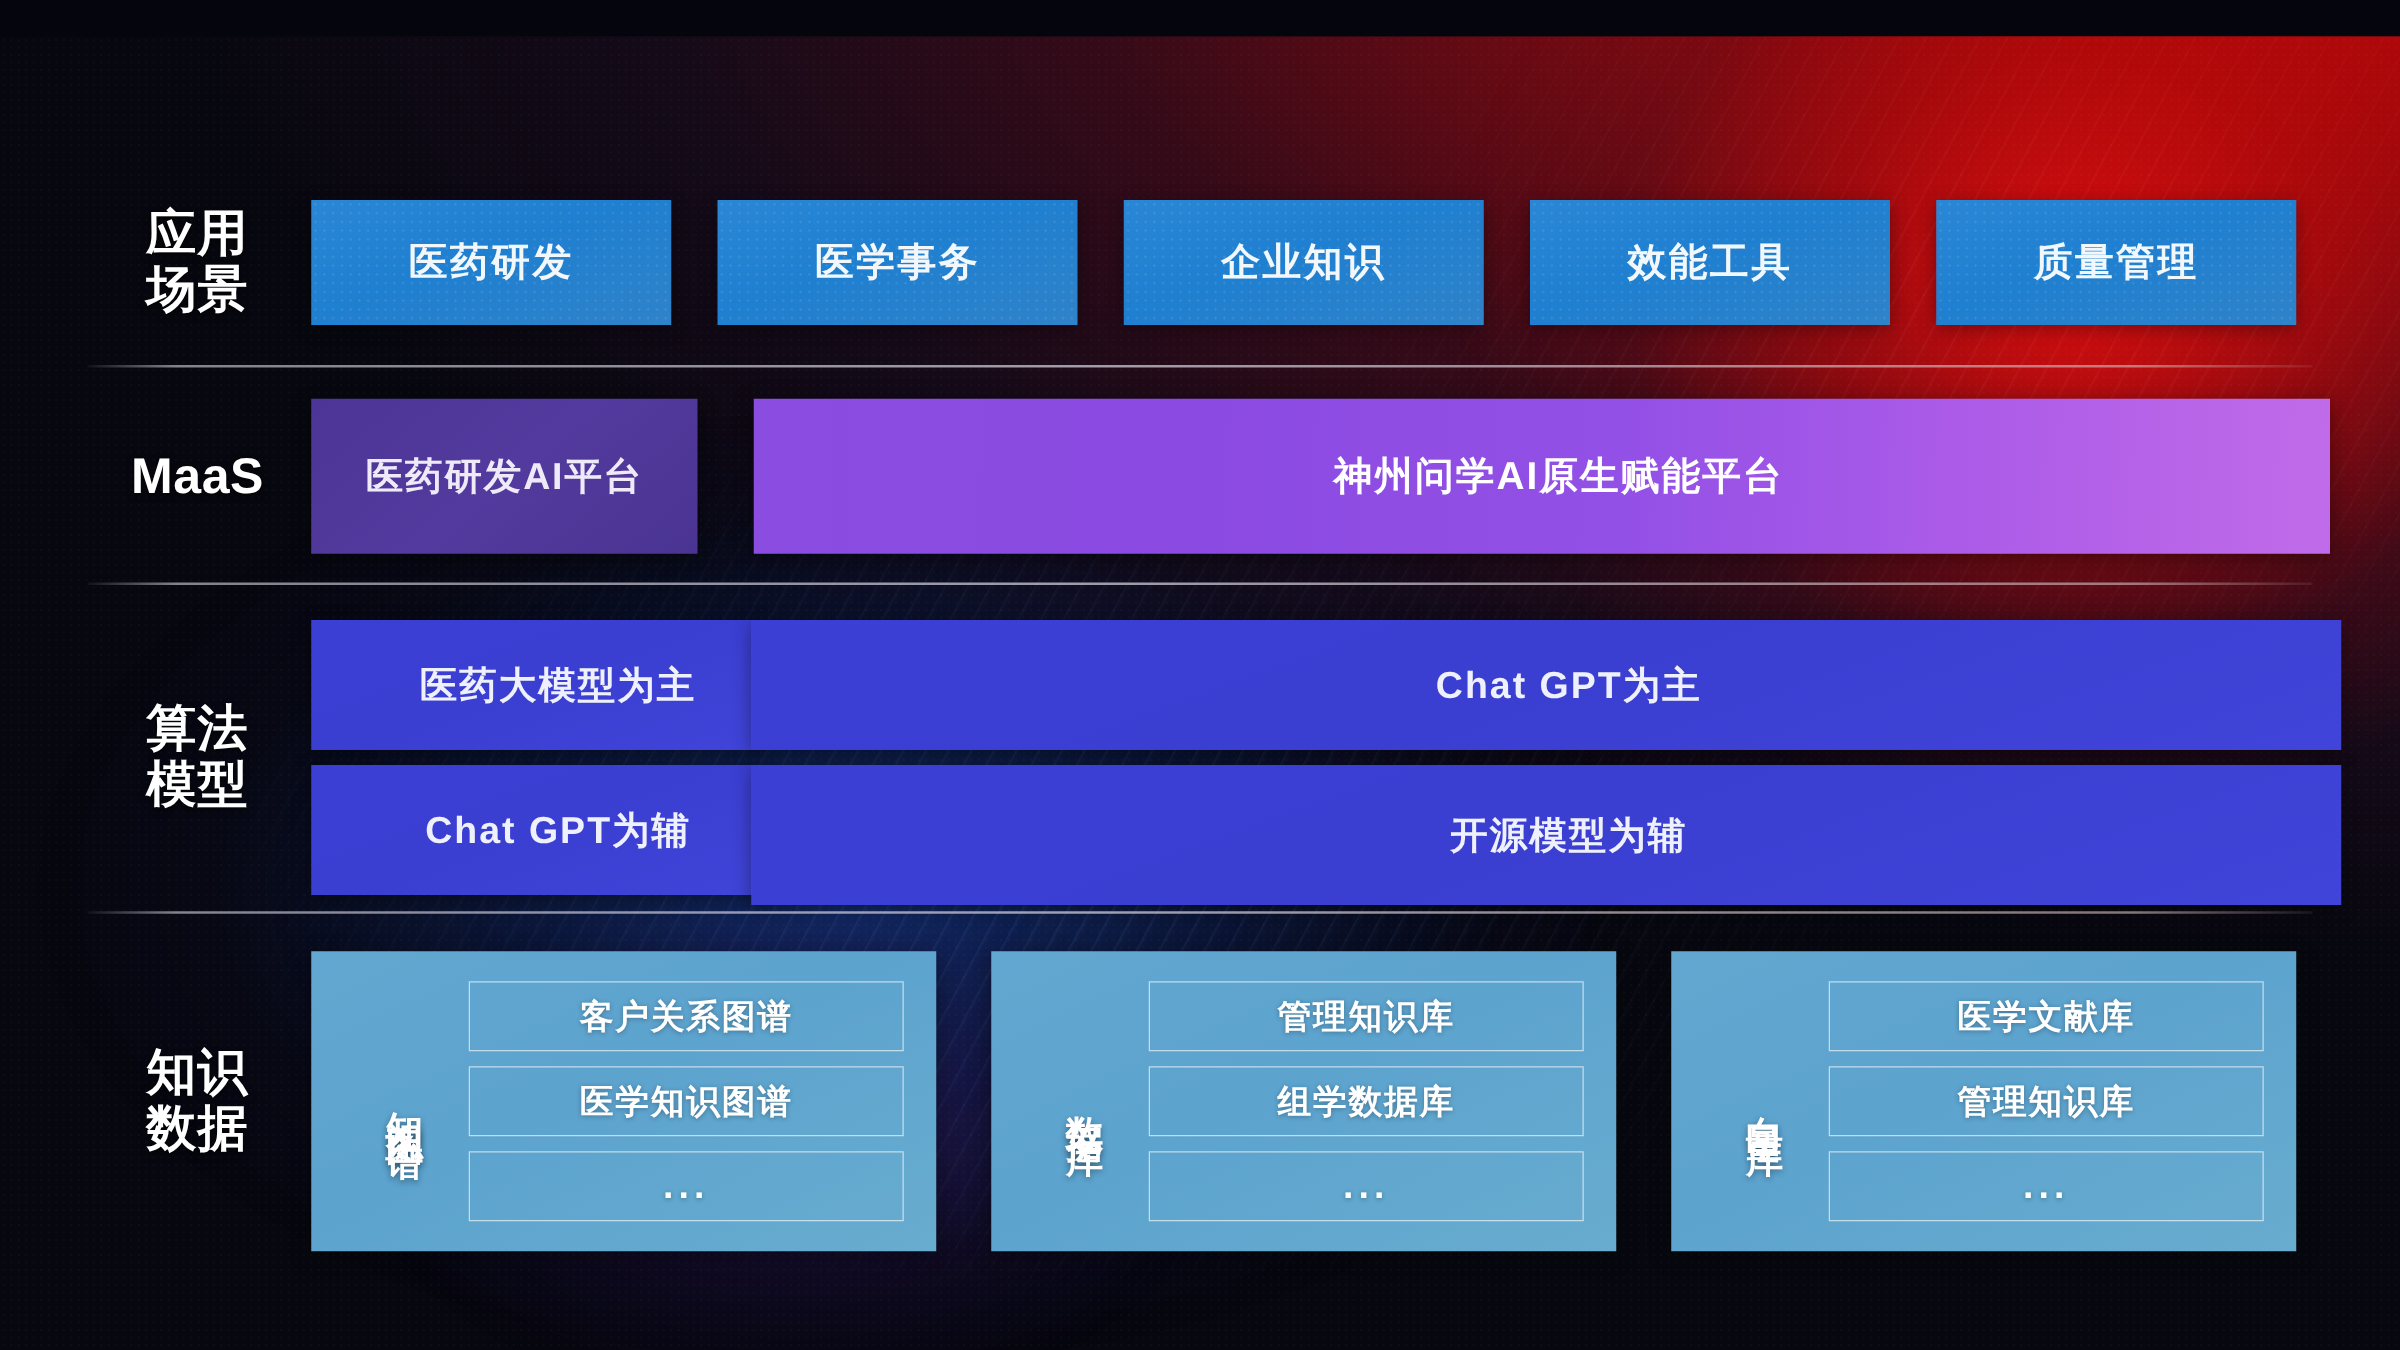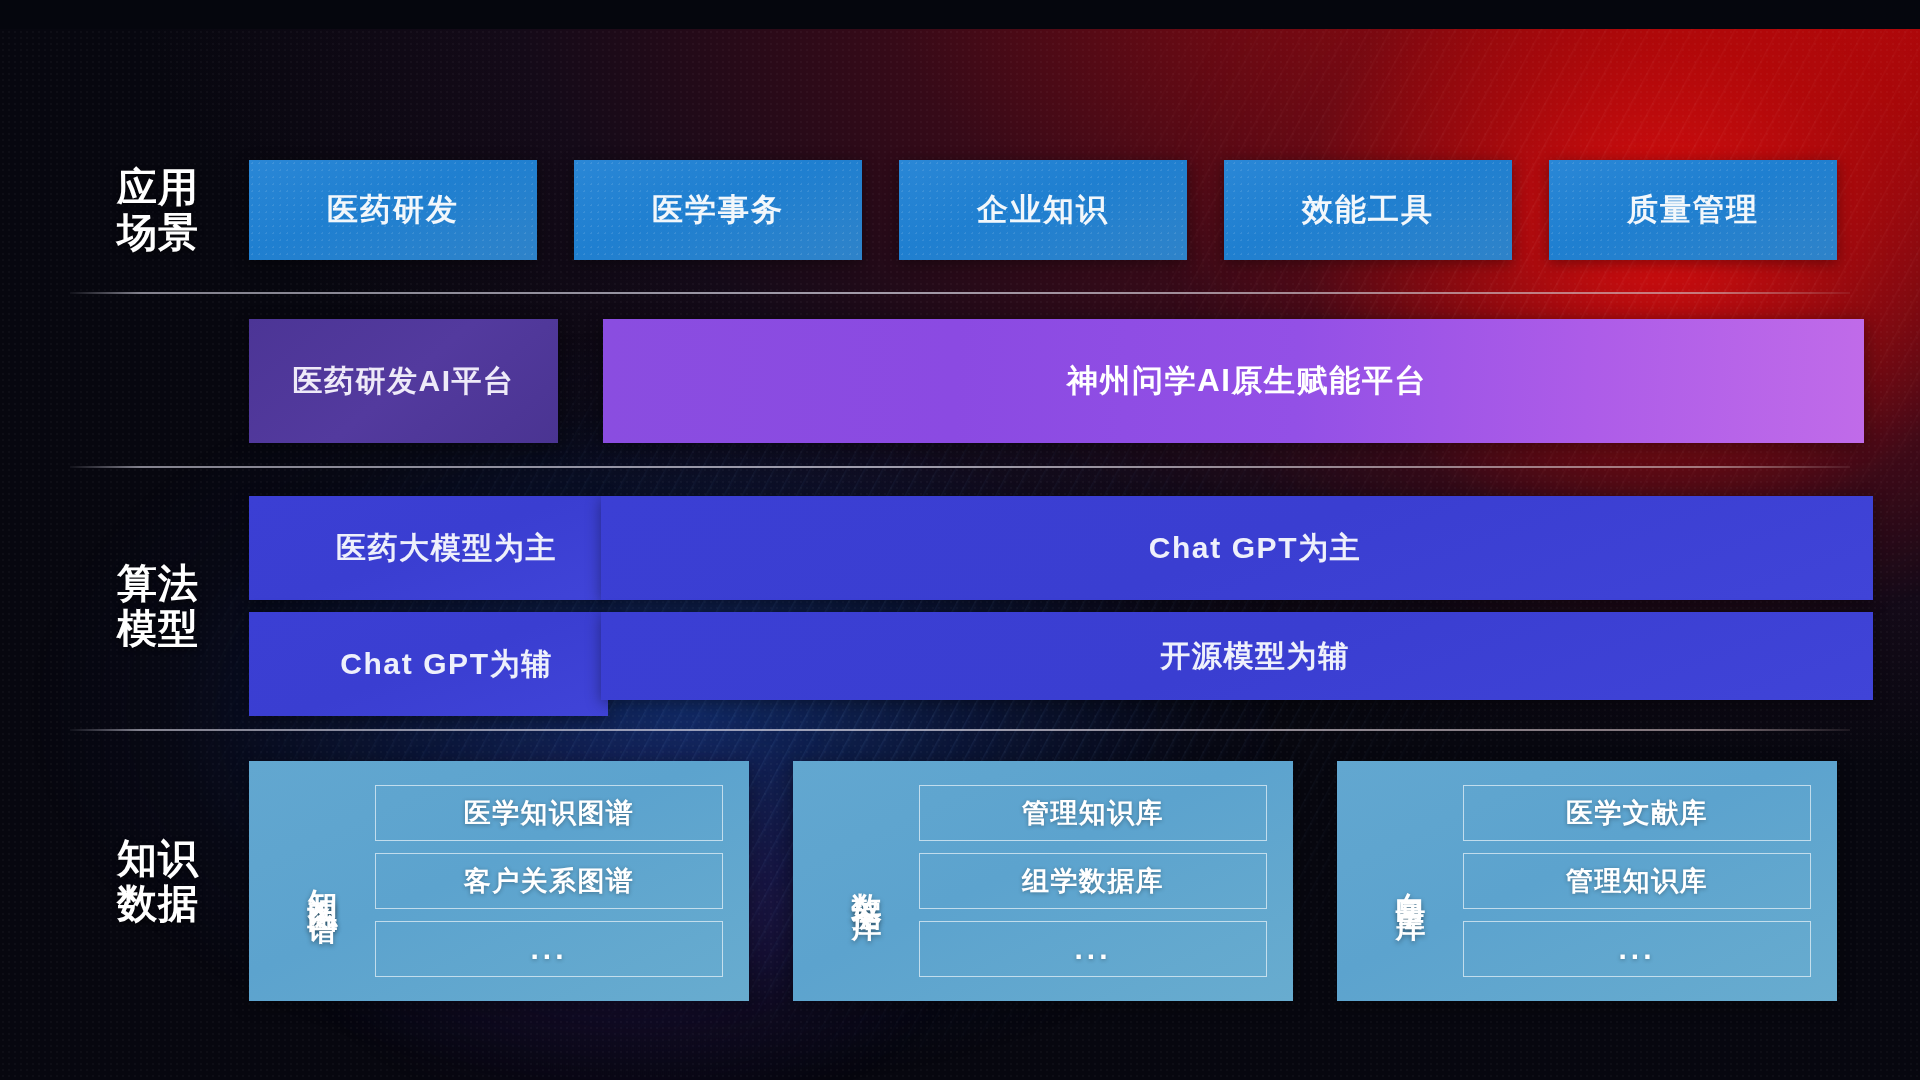--- a/index.html
+++ b/index.html
@@ -152,21 +152,21 @@
     position: absolute;
     background: linear-gradient(160deg, #3b3fd4 0%, #3a3ed1 50%, #4044d8 100%);
     display: flex; align-items: center; justify-content: center;
     color: #eef0fb; font-size: 30px; font-weight: bold; letter-spacing: 1.6px;
     box-shadow: 0 3px 14px rgba(0,0,0,.38);
     padding-left: 36px;
   }
   .alg-l1 { left: 249px; top: 467px; width: 323px; height: 104px; }
   .alg-l2 { left: 249px; top: 583px; width: 323px; height: 104px; }
   .alg-r1 { left: 601px; top: 467px; width: 1236px; height: 104px; }
-  .alg-r2 { left: 601px; top: 583px; width: 1236px; height: 88px; }
+  .alg-r2 { left: 601px; top: 583px; width: 1236px; height: 112px; }
 
   
   .kpanel {
     position: absolute;
     top: 732px; height: 240px;
     background: linear-gradient(155deg, #62a7d0 0%, #5ca3ce 45%, #68accf 100%);
     display: flex; flex-direction: row; align-items: stretch;
     box-shadow: 0 4px 16px rgba(0,0,0,.38);
   }
   .kpanel .ktitle {
@@ -243,20 +243,21 @@
       <span class="dots"></span>
       <span>效能工具</span>
     </div>
     <div class="scn" style="left:1549px;width:288px;">
       <span class="dots"></span>
       <span>质量管理</span>
     </div>
 
     <div class="divider" style="top:263px;"></div>
 
+    <div class="rowlabel en" style="top:290px;height:124px;display:flex;align-items:center;justify-content:center;">MaaS</div>
 
     <div class="maas-left">
       <span>医药研发AI平台</span>
     </div>
     <div class="maas-right">
       <span>神州问学AI原生赋能平台</span>
     </div>
 
     <div class="divider" style="top:437px;"></div>
 
@@ -279,22 +280,22 @@
     <div class="divider" style="top:700px;"></div>
 
     <div class="rowlabel cn" style="top:732px;height:240px;display:flex;align-items:center;justify-content:center;">知识
 数据</div>
 
     <div class="watermark">向量库</div>
 
     <div class="kpanel kp1">
       <div class="ktitle">知识图谱</div>
       <div class="kitems">
+        <div class="kitem">客户关系图谱</div>
         <div class="kitem">医学知识图谱</div>
-        <div class="kitem">客户关系图谱</div>
         <div class="kitem ellipsis">...</div>
       </div>
     </div>
 
     <div class="kpanel kp2">
       <div class="ktitle">数据库</div>
       <div class="kitems">
         <div class="kitem">管理知识库</div>
         <div class="kitem">组学数据库</div>
         <div class="kitem ellipsis">...</div>

